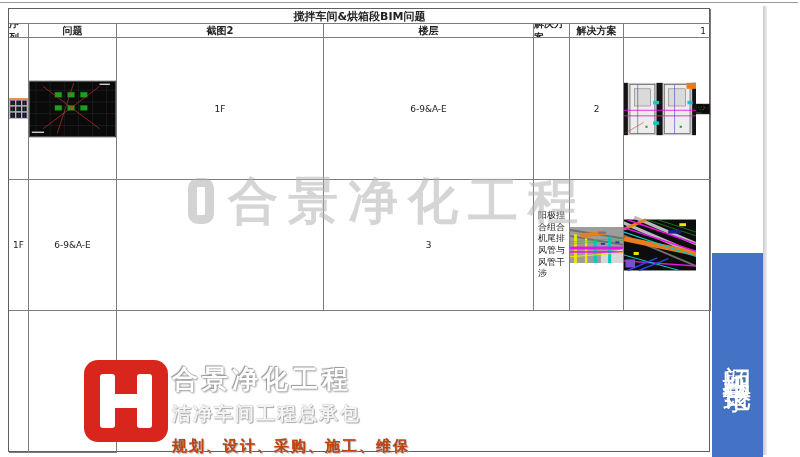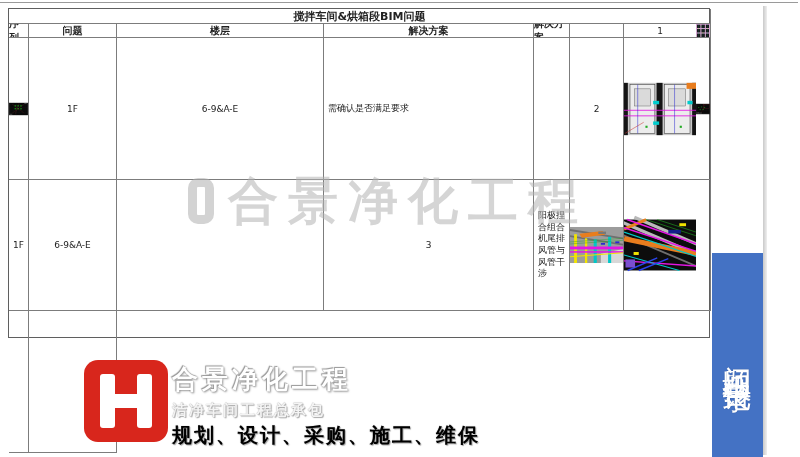--- a/index.html
+++ b/index.html
@@ -3,21 +3,21 @@
 <meta charset="utf-8">
 <style>
   * { margin:0; padding:0; box-sizing:border-box; }
   body { width:800px; height:457px; background:#ffffff; font-family:"DejaVu Sans","Liberation Sans",sans-serif; overflow:hidden; }
   .page { position:relative; width:800px; height:457px; background:#fff; }
   .slide-topline { position:absolute; left:0; top:2px; width:798px; height:0; border-top:1px solid #9a9a9a; }
   .slide-shadow { position:absolute; left:763px; top:6px; width:4px; height:449px; background:linear-gradient(to right,#c9c9c9,#efefef); }
 
   
   .report-table {
-    position:absolute; left:8px; top:8px; width:702px; height:330px;
+    position:absolute; left:8px; top:8px; width:702px; height:444px;
     display:grid;
     grid-template-columns:20px 88px 207px 210px 36px 54px 72px 15px;
     grid-template-rows:15px 14px 142px 131px 142px;
     border:1px solid #5f5f5f;
     background:#fff;
     z-index:1;
   }
   .cell { border-right:1px solid #7c7c7c; border-bottom:1px solid #7c7c7c; position:relative; overflow:hidden; }
   .cell:nth-child(8n){ border-right:none;text-align:center; }
   .title-cell { grid-column:1 / span 8; display:flex; align-items:center; justify-content:center;
@@ -35,23 +35,23 @@
 
   
   .brand { position:absolute; left:84px; top:360px; z-index:4; display:flex; }
   .brand-mark { width:84px; height:82px; background:#d8261c; border-radius:14px; position:relative; flex:none; }
   .brand-mark .bar-l { position:absolute; left:16px; top:14px; width:15px; height:54px; background:#fff; border-radius:3px; }
   .brand-mark .bar-r { position:absolute; left:53px; top:14px; width:15px; height:54px; background:#fff; border-radius:3px; }
   .brand-mark .bar-m { position:absolute; left:24px; top:34px; width:36px; height:14px; background:#fff; }
   .brand-text { margin-left:4px; margin-top:2px; }
   .brand-name { font-size:26px; font-weight:bold; color:#ffffff; letter-spacing:4px; white-space:nowrap;
     text-shadow:0 0 1px #8a8a8a,1px 1px 2px #9a9a9a,-1px -1px 1px #9a9a9a; }
-  .brand-tagline { font-size:15px; font-weight:bold; color:#f4f4f4; letter-spacing:2px; margin-top:4px; white-space:nowrap;
+  .brand-tagline { font-size:19px; font-weight:bold; color:#f4f4f4; letter-spacing:2px; margin-top:4px; white-space:nowrap;
     text-shadow:0 0 1px #999,1px 1px 1px #aaa; }
-  .brand-services { font-size:20px; font-weight:bold; color:#000000; letter-spacing:2px; margin-top:2px; white-space:nowrap;
+  .brand-services { font-size:15px; font-weight:bold; color:#c2410c; letter-spacing:2px; margin-top:10px; white-space:nowrap;
     text-shadow:0 0 1px #999,1px 1px 1px #aaa; }
 
   
   .side-banner { position:absolute; left:712px; top:253px; width:51px; height:204px; background:#4472c4; z-index:5;
     display:flex; align-items:center; justify-content:center; }
   .side-banner span { writing-mode:vertical-rl; text-orientation:upright; color:#fff; font-size:29px;
     letter-spacing:4px; font-weight:500; text-shadow:0 0 1px #2c4f92; }
 
   svg { display:block; }
 </style>
@@ -61,20 +61,21 @@
 <div class="page">
   <div class="slide-topline"></div>
   <div class="slide-shadow"></div>
 
   <div class="report-table">
 
     <div class="cell title-cell">搅拌车间&amp;烘箱段BIM问题</div>
 
     <div class="cell head-cell">序列</div>
     <div class="cell head-cell">问题</div>
+    <div class="cell head-cell">截图2</div>
     <div class="cell head-cell">楼层</div>
     <div class="cell head-cell">解决方案</div>
     <div class="cell head-cell">解决方案</div>
     <div class="cell head-cell"></div>
 
     <div class="cell seq-cell">1</div>
     <div class="cell shot-cell">
       <svg width="120" height="133" viewBox="0 0 120 133">
         <rect width="120" height="133" fill="#d7d7d7"></rect>
         <rect x="2" y="2" width="116" height="9" fill="#e87d1e"></rect>
@@ -143,21 +144,20 @@
         </g>
         <rect x="1" y="1" width="183" height="118" fill="none" stroke="#9d9d9d" stroke-width="1"></rect>
         <g fill="#cfcfcf">
             <rect x="6" y="108" width="26" height="3"></rect>
             <rect x="150" y="6" width="22" height="3"></rect>
           </g>
       </svg>
     </div>
     <div class="cell floor-cell">1F</div>
     <div class="cell axis-cell">6-9&amp;A-E</div>
-    <div class="cell text-cell">需确认是否满足要求</div>
     <div class="cell"></div>
 
     <div class="cell seq-cell">2</div>
     <div class="cell shot-cell">
       <svg width="168" height="122" viewBox="0 0 168 122">
         <rect width="168" height="122" fill="#c9c9c9"></rect>
         <rect x="0" y="0" width="9" height="122" fill="#141414"></rect>
           <rect x="76" y="0" width="14" height="122" fill="#141414"></rect>
           <rect x="159" y="0" width="9" height="122" fill="#141414"></rect>
         <rect x="14" y="4" width="58" height="114" fill="#ececec" stroke="#333" stroke-width="1.2"></rect>

